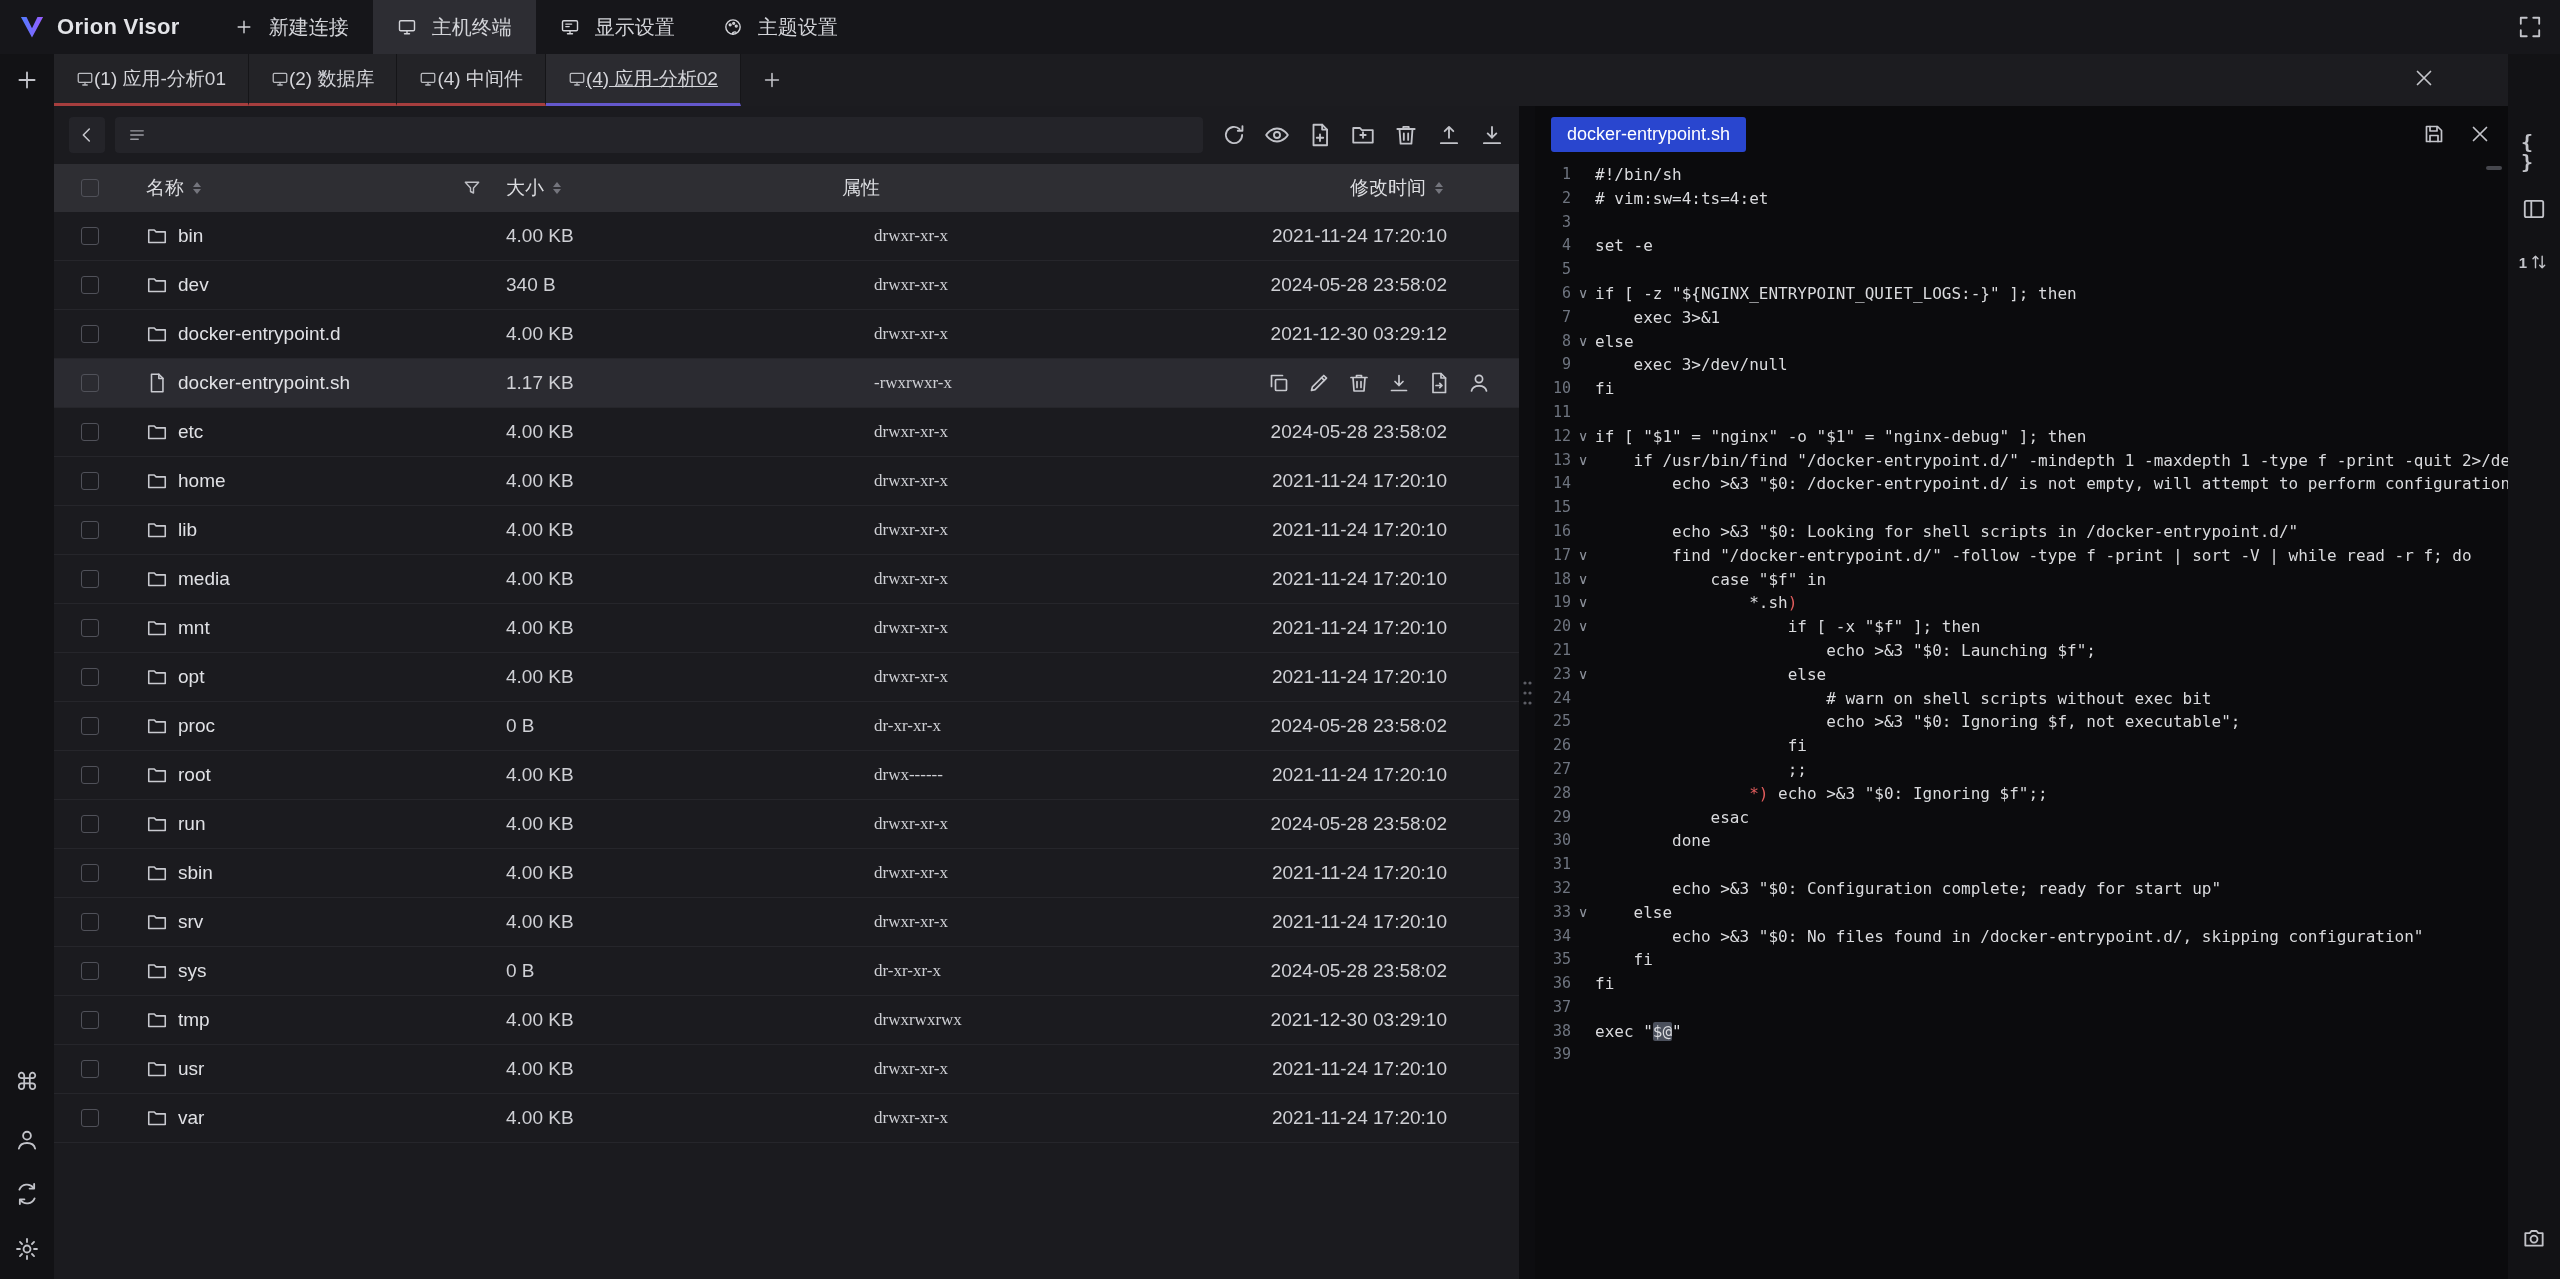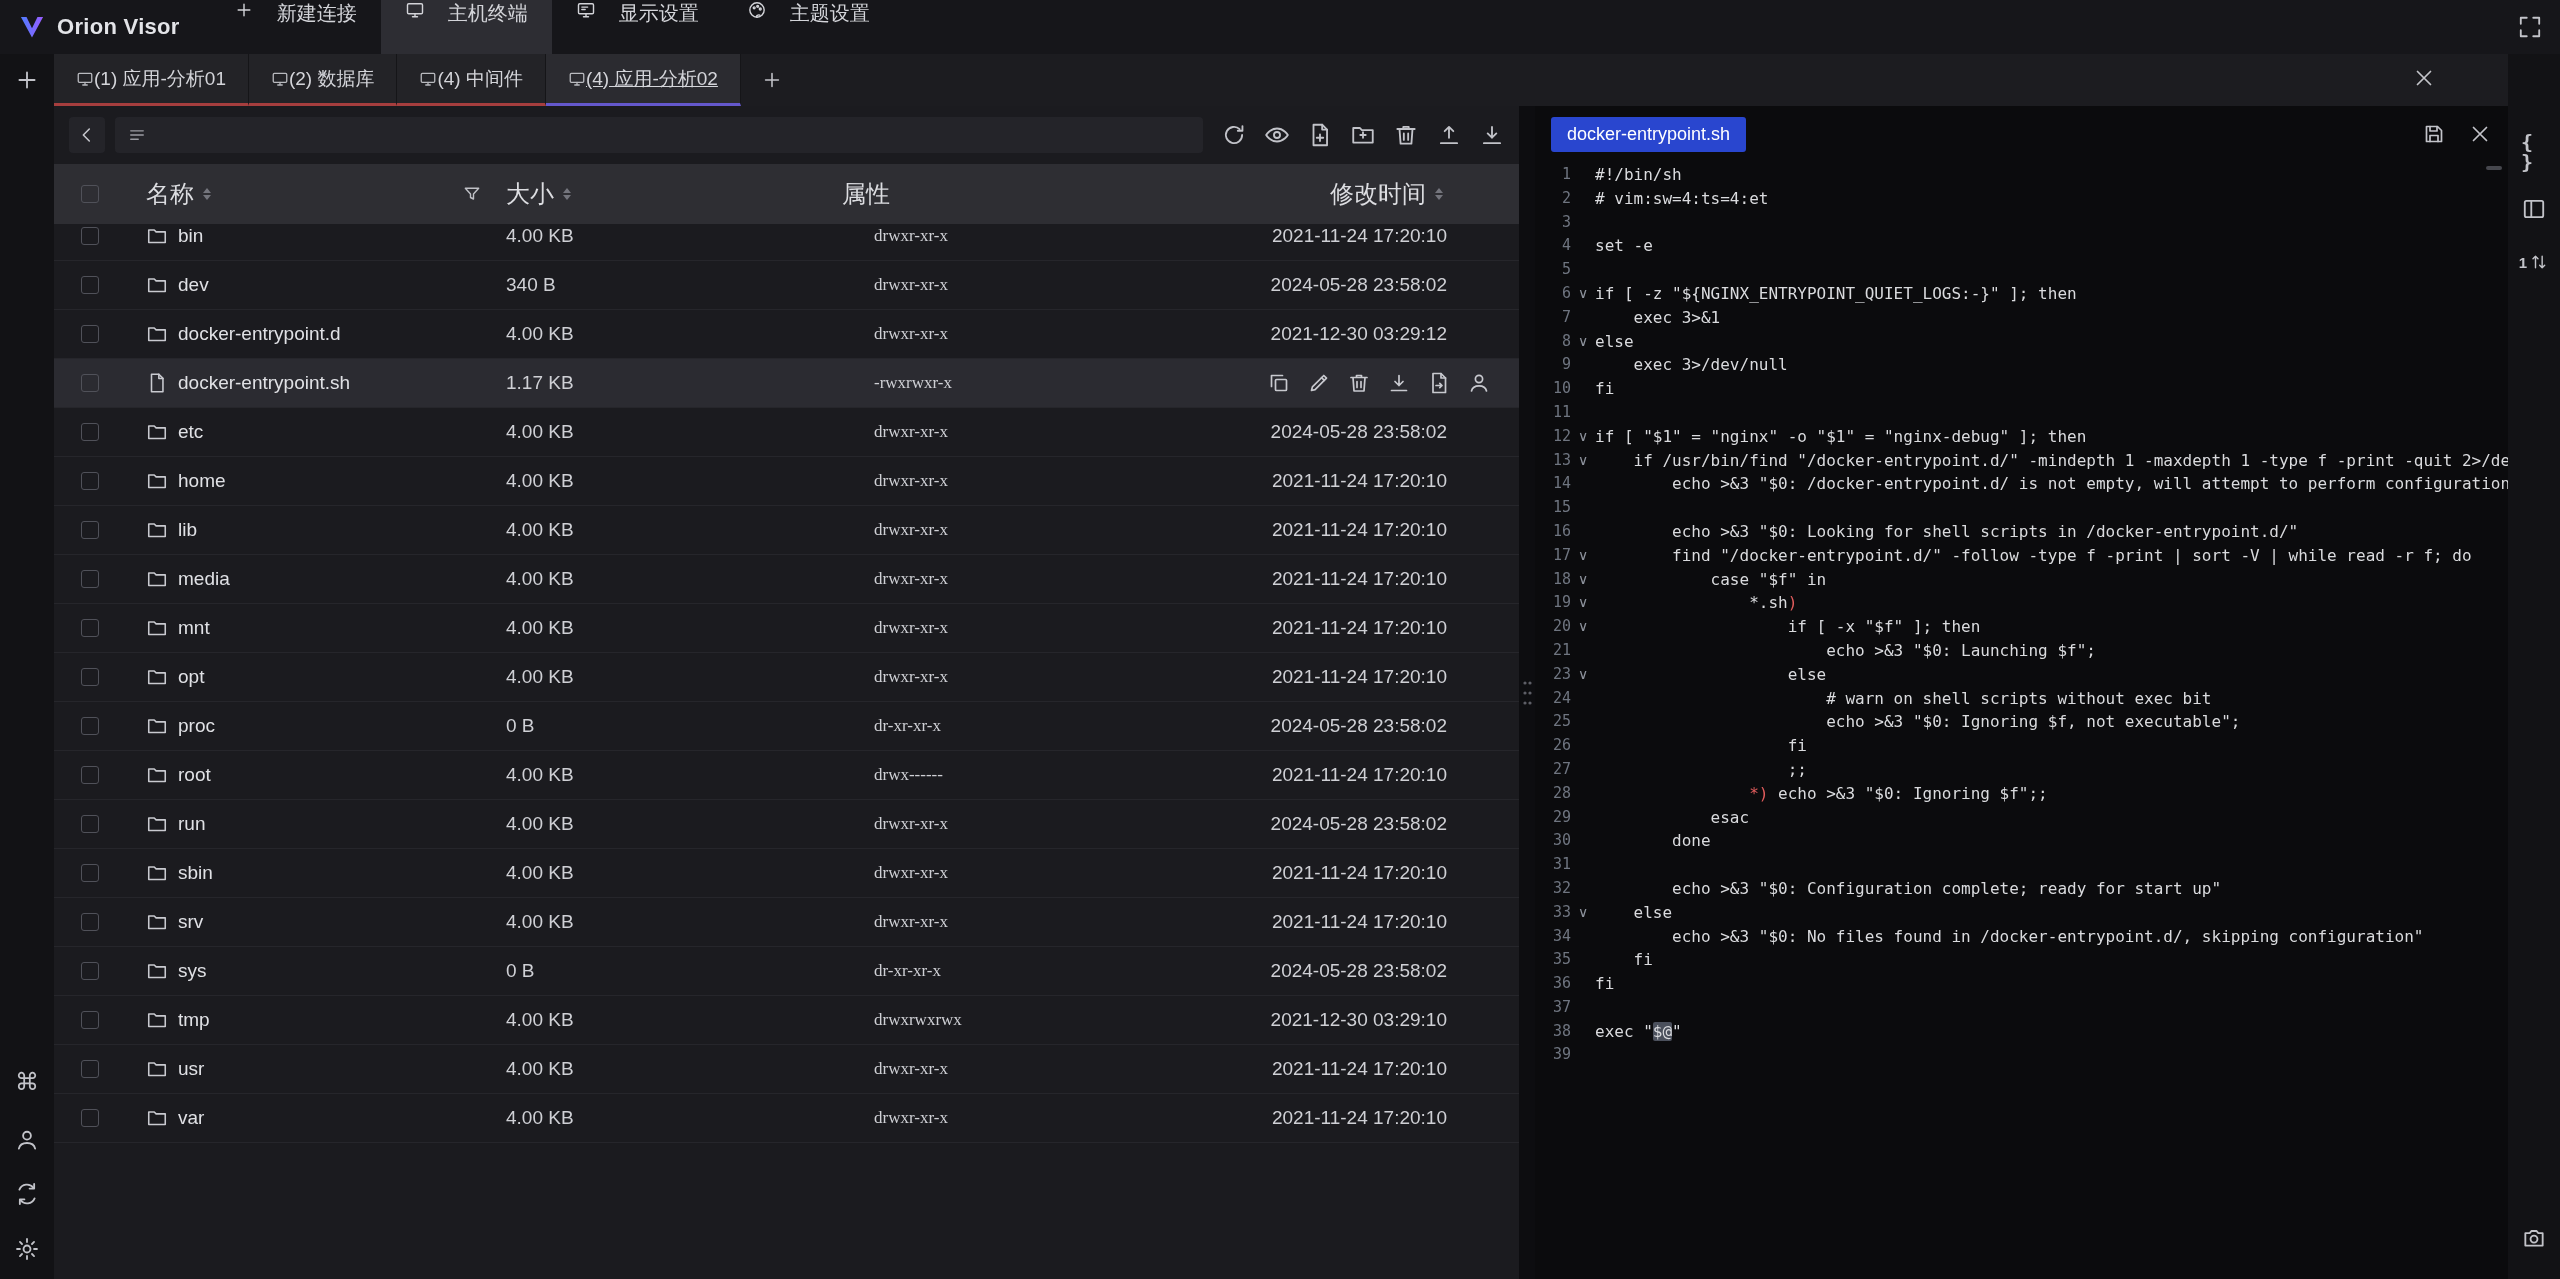--- a/index.html
+++ b/index.html
@@ -7,21 +7,21 @@
   body{position:relative;background:var(--bg,#0e0e11);color:var(--text-primary,#e3e4e8);
        font-family:"Liberation Sans","DejaVu Sans",sans-serif;}
   .sv{fill:none;stroke:currentColor;stroke-width:1.7;stroke-linecap:round;stroke-linejoin:round}
 
   
   .navbar{position:absolute;left:0;top:0;right:0;height:54px;background:var(--navbar-bg,#16161a);
           display:flex;align-items:center;z-index:6}
   .logo{display:flex;align-items:center;gap:11px;padding:0 30px 0 18px;cursor:pointer}
   .logo-title{font-size:22px;font-weight:bold;letter-spacing:.3px}
   .menu{display:flex;height:100%}
-  .mitem{display:flex;gap:23px;padding:0 24px;font-size:20px;color:#d3d4d9;cursor:pointer}
+  .mitem{display:flex;align-items:center;gap:15px;padding:0 24px;font-size:20px;color:#d3d4d9;cursor:pointer}
   .mitem.active{background:var(--navbar-active-bg,#2d2d33)}
   .nav-right{margin-left:auto;display:flex;align-items:center;padding-right:17px;color:#c3c4ca}
 
   
   .left-rail{position:absolute;left:0;top:54px;bottom:0;width:54px;background:var(--rail-bg,#121215);z-index:5}
   .rail-btn{position:absolute;left:50%;transform:translateX(-50%);color:#c2c3c9;cursor:pointer;line-height:1}
 
   
   .tabbar{position:absolute;left:54px;top:54px;right:0;height:52px;background:var(--tabbar-bg,#1c1c20);
           display:flex;align-items:stretch;z-index:4}
@@ -40,22 +40,22 @@
   .ftoolbar{position:absolute;left:0;right:0;top:0;height:58px;display:flex;align-items:center;padding:0 14px 0 15px}
   .sq-btn{width:36px;height:36px;border-radius:4px;background:var(--input-bg,#242429);flex:0 0 auto;
           display:flex;align-items:center;justify-content:center;color:#c6c7cd;cursor:pointer}
   .pathwrap{flex:1;height:36px;background:var(--input-bg,#242429);border-radius:4px;margin:0 18px 0 10px;
             display:flex;align-items:center;padding:0 12px;color:#9a9ba2}
   .pathwrap input{flex:1;background:transparent;border:0;outline:0;color:#d6d7db;font-size:18px;margin-left:10px;
                   font-family:"Liberation Sans","DejaVu Sans",sans-serif}
   .tool-icons{display:flex;gap:17px;align-items:center;color:#c2c3c9;flex:0 0 auto}
   .tico{cursor:pointer;display:flex}
 
-  .thead{position:absolute;left:0;right:0;top:58px;height:60px;background:var(--header-bg,#2e2e33);
-         font-size:24px;color:#dcdde1}
+  .thead{position:absolute;left:0;right:0;top:58px;height:48px;background:var(--header-bg,#2e2e33);
+         font-size:19px;color:#dcdde1}
   .thead>*{position:absolute;top:50%;transform:translateY(-50%)}
   .hcell{display:flex;align-items:center;gap:9px}
   .sorter{display:flex;flex-direction:column;gap:2px}
   .car{width:0;height:0;border-left:4.5px solid transparent;border-right:4.5px solid transparent}
   .car.u{border-bottom:5.5px solid #74757d}
   .car.d{border-top:5.5px solid #74757d}
   .h-check{left:27px}.h-name{left:92px}.h-funnel{left:408px;color:#bfc0c6;cursor:pointer;display:flex}
   .h-size{left:452px}.h-attr{left:788px}.h-time{right:76px}
 
   .cb{width:18px;height:18px;border:1.6px solid #505159;border-radius:3px;background:transparent;display:inline-block;cursor:pointer}

